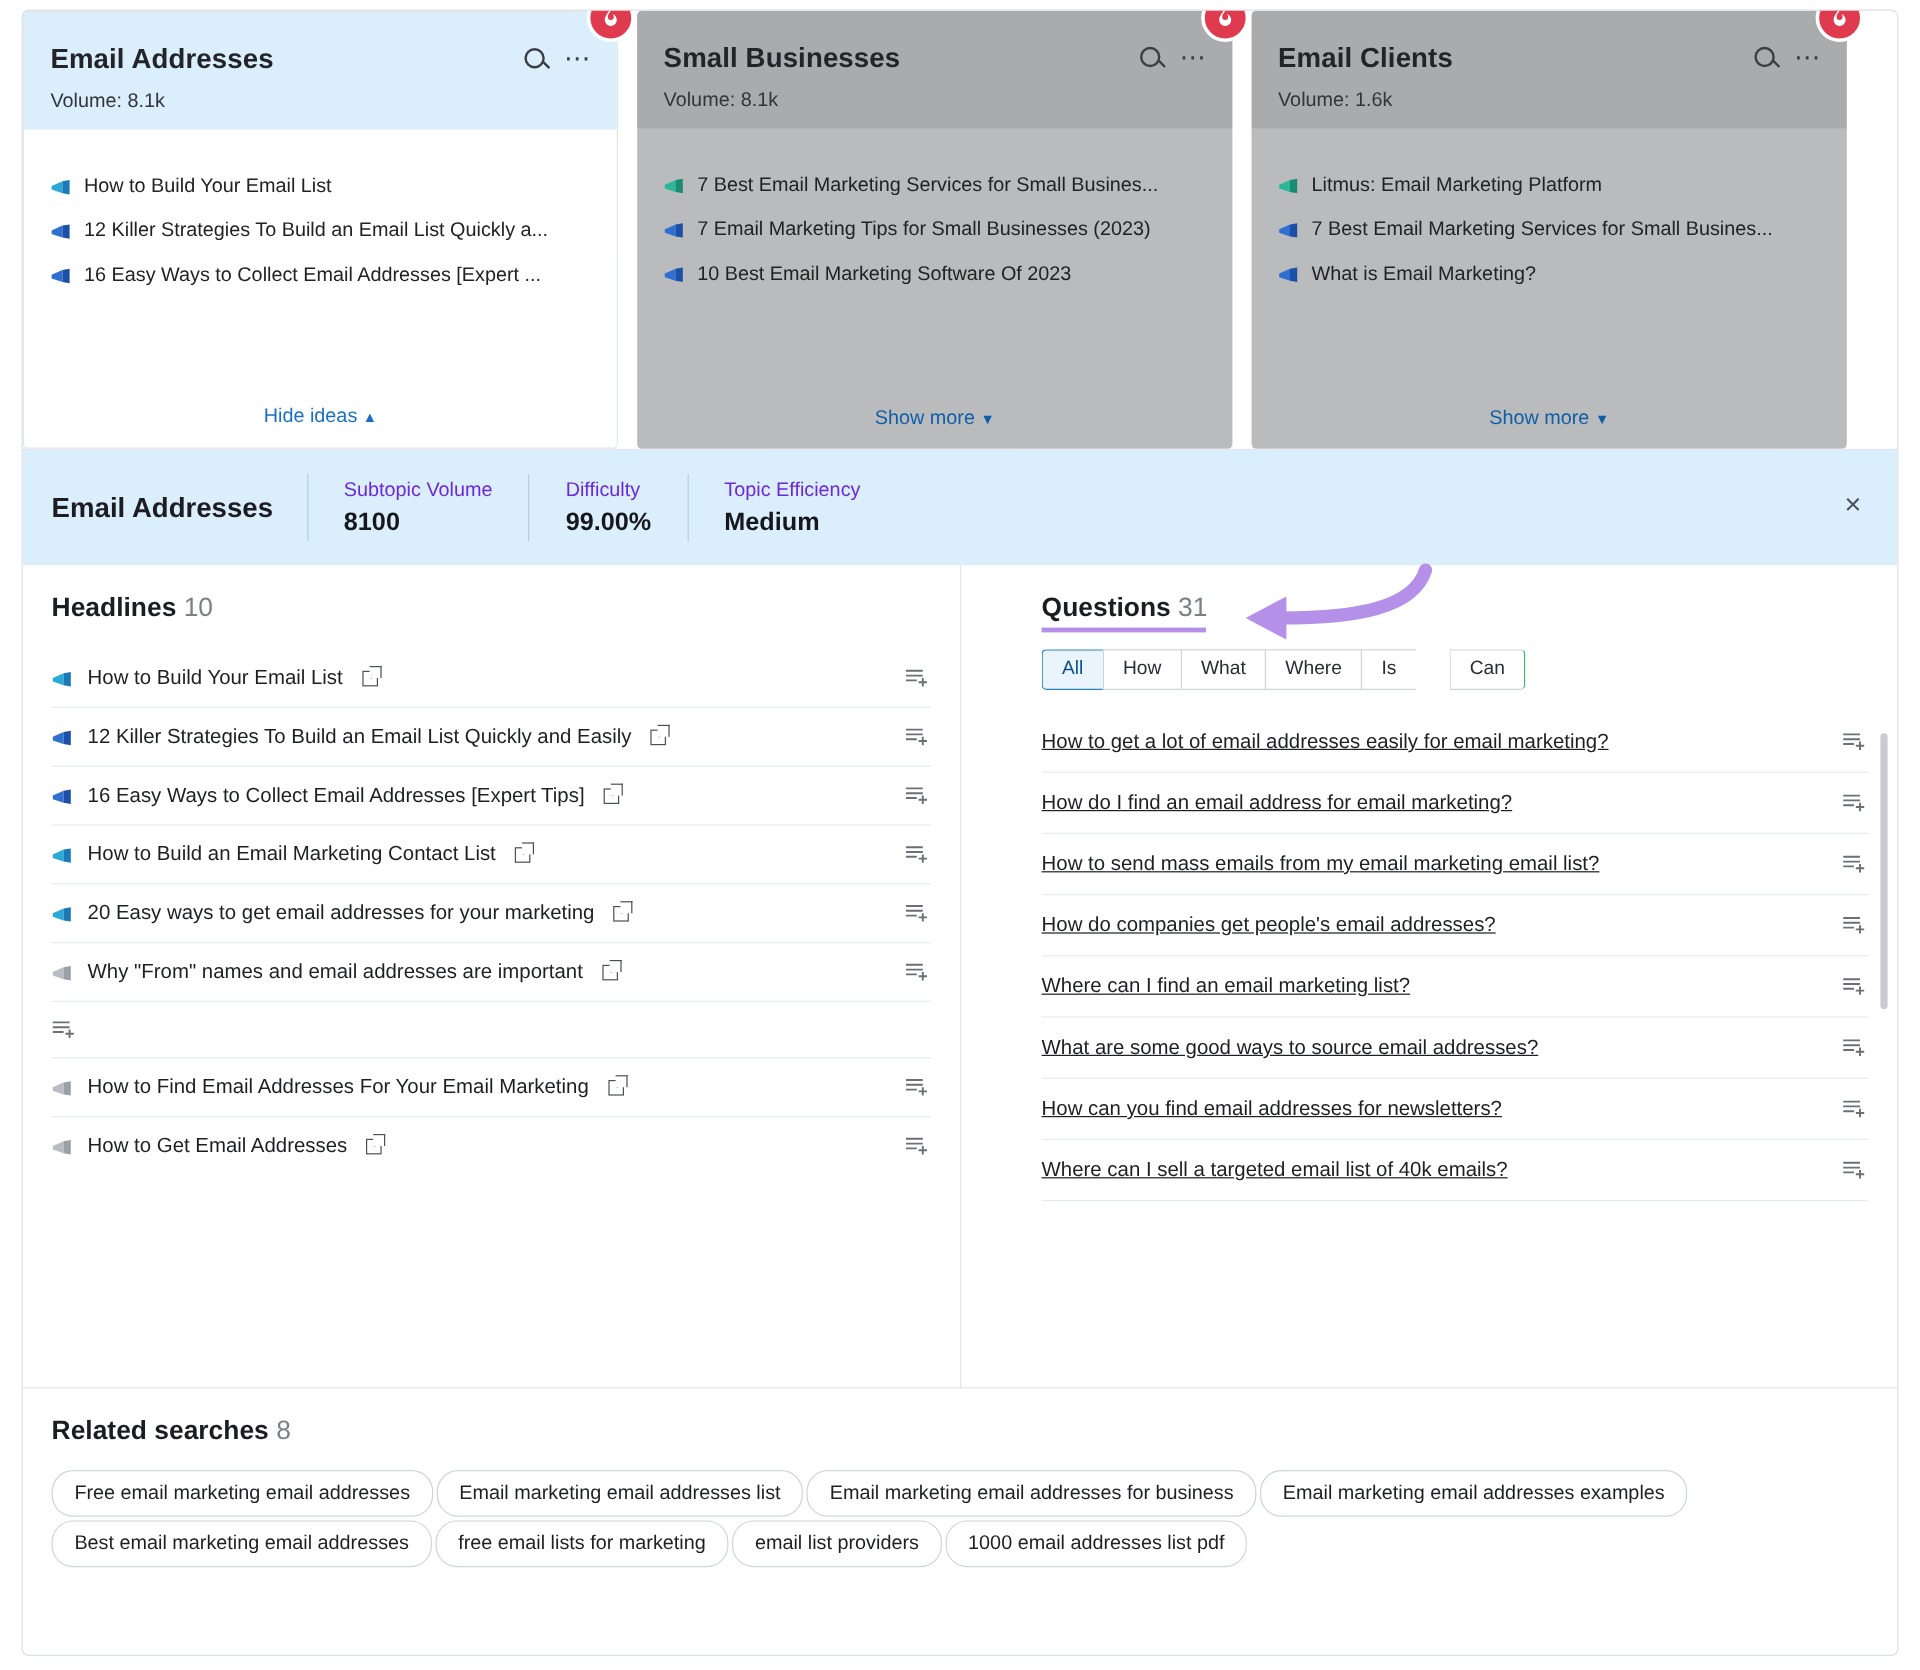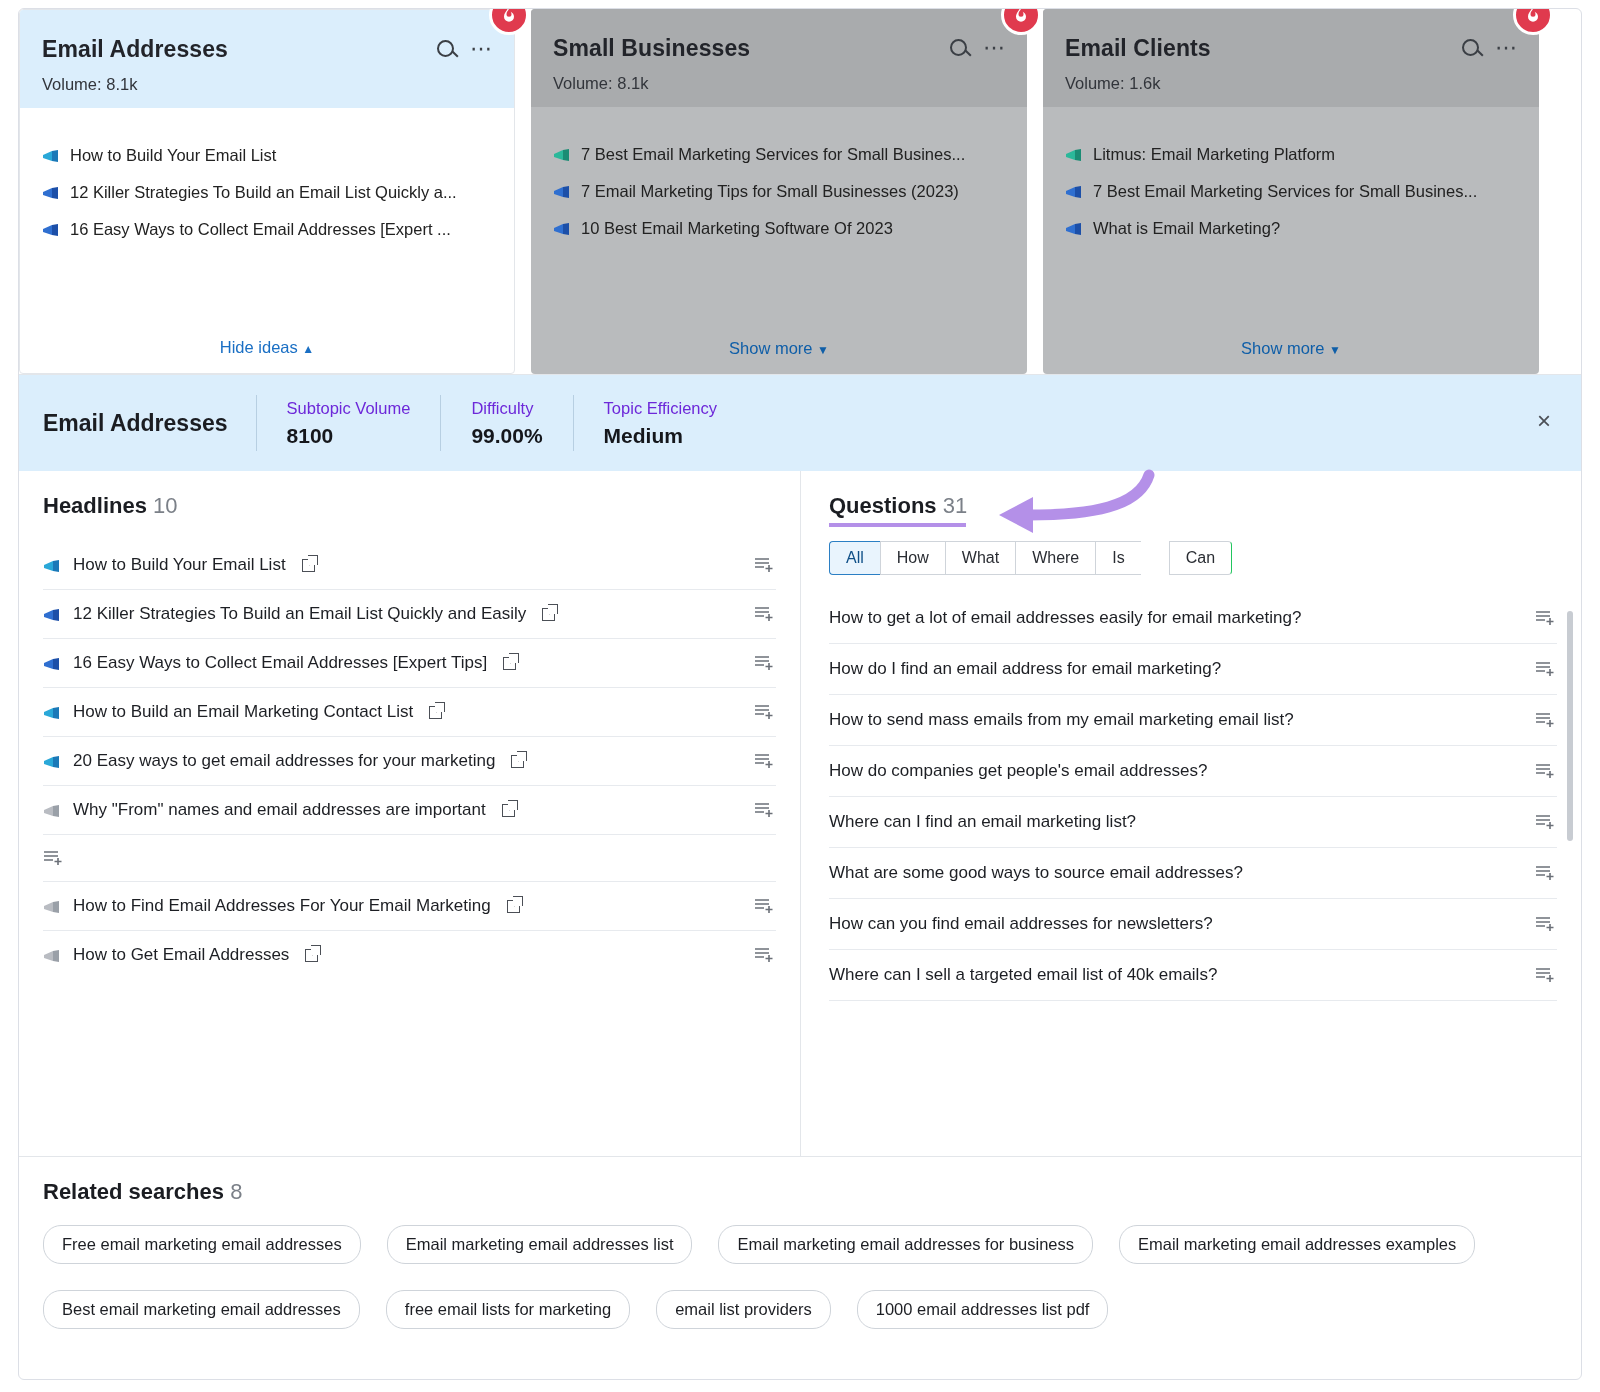--- a/index.html
+++ b/index.html
@@ -152,20 +152,21 @@
   .ph-metric .val { font-size: 21px; font-weight: bold; color: #15171c; margin-top: 6px; }
   .ph-close {
     position: absolute; right: 30px; top: 34px;
     font-size: 24px; color: #4b4f56; cursor: pointer;
     line-height: 1;
   }
 
   .panel-cols {
     display: flex;
     height: 685px;
+    gap: 39px;
   }
   .col-left {
     width: 782px;
     border-right: 1px solid #e3e6ea;
     padding: 22px 24px 0 24px;
   }
   .col-right {
     flex: 1;
     padding: 22px 24px 0 28px;
     position: relative;
@@ -225,20 +226,21 @@
   .filters .f:first-child { border-radius: 4px 0 0 4px; }
   .filters .f:last-child { border-right: 1px solid #22c55e; border-radius: 0 4px 4px 0; margin-left: 28px; }
   .filters .f.active { background: #e9f4fd; border-color: #2b7fc4; color: #0f4f87; position: relative; z-index:2;}
 
   .q-row {
     display: flex; align-items: center; justify-content: space-between;
     border-bottom: 1px solid #e7eaee;
     padding: 15px 0;
     font-size: 17px;
     color: #1d1f24;
+    text-decoration: underline;
   }
 
   .qunderline {
     position: absolute;
     left: 28px; top: 52px;
     width: 137px; height: 4px;
     background: #b490e8;
   }
   .arrow-svg { position: absolute; left: 170px; top: -6px; }
 
@@ -258,21 +260,21 @@
     z-index: -1;
   }
 
   
   .related {
     border-top: 1px solid #e3e6ea;
     padding: 22px 24px 0 24px;
   }
   .rel-h { font-size: 22px; font-weight: bold; color: #1b1d22; margin-bottom: 20px;}
   .rel-h .cnt { color: #7b8088; font-weight: normal; }
-  .chips { display: flex; flex-wrap: wrap; gap: 26px; text-align: center; }
+  .chips { display: flex; flex-wrap: wrap; gap: 3px; text-align: center; }
   .chip {
     border: 1px solid #cfd4da;
     border-radius: 18px;
     padding: 9px 18px;
     font-size: 16.5px;
     color: #1d1f24;
     background: #fff;
     white-space: nowrap;
   }
 </style>

